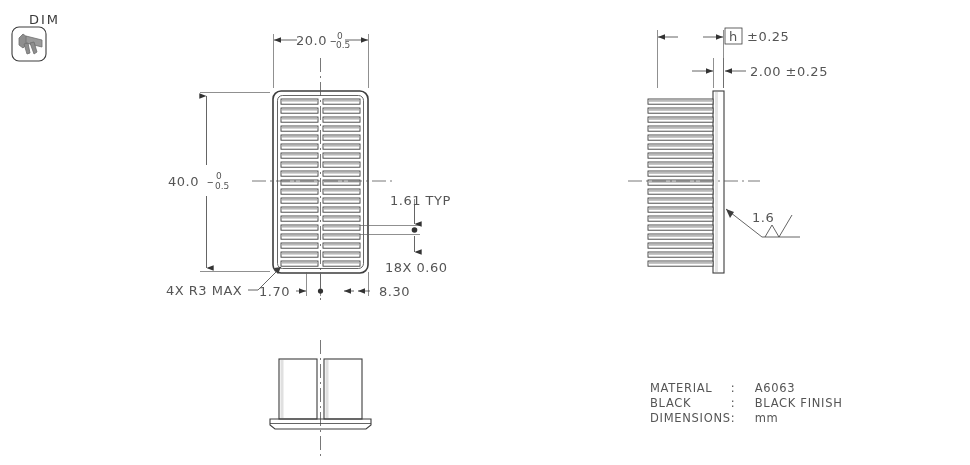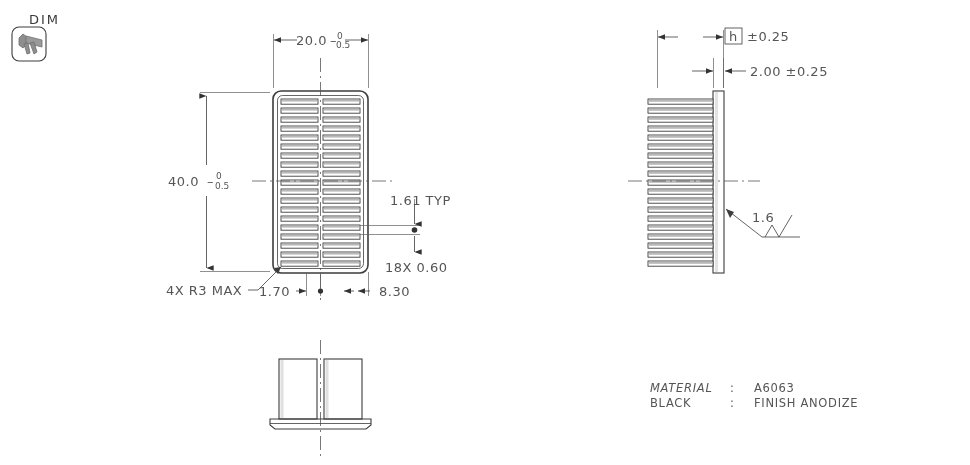--- a/index.html
+++ b/index.html
@@ -334,26 +334,31 @@
   </svg>
 
   <div style="position:absolute; left:13px; top:9px; width:50px; height:18px;margin-left:16px;">
     <span class="badge-text" style="font-family:'DejaVu Sans',sans-serif; font-size:13px; color:#3a3a3a; letter-spacing:2px;">DIM</span>
   </div>
 
   <div style="position:absolute; left:650px; top:381px; width:230px;">
     <table style="border-collapse:collapse; font-family:'DejaVu Sans',sans-serif; font-size:11.5px; color:#555; letter-spacing:0.7px; line-height:15px;">
       <tbody>
         <tr>
-          <td style="padding:0 0 0 0; width:80px;font-style:italic;">MATERIAL</td>
+          <td style="padding:0 0 0 0; width:80px;">MATERIAL</td>
           <td style="padding:0 10px 0 0; width:14px;">:</td>
           <td style="padding:0;margin-top:39px;">A6063</td>
         </tr>
         <tr>
           <td style="padding:0;">BLACK</td>
           <td style="padding:0 10px 0 0;">:</td>
-          <td style="padding:0;">FINISH ANODIZE</td>
+          <td style="padding:0;">BLACK FINISH</td>
+        </tr>
+        <tr>
+          <td style="padding:0;">DIMENSIONS</td>
+          <td style="padding:0 10px 0 0;">:</td>
+          <td style="padding:0;">mm</td>
         </tr>
       </tbody>
     </table>
   </div>
 
 </div>
 
 </body></html>

